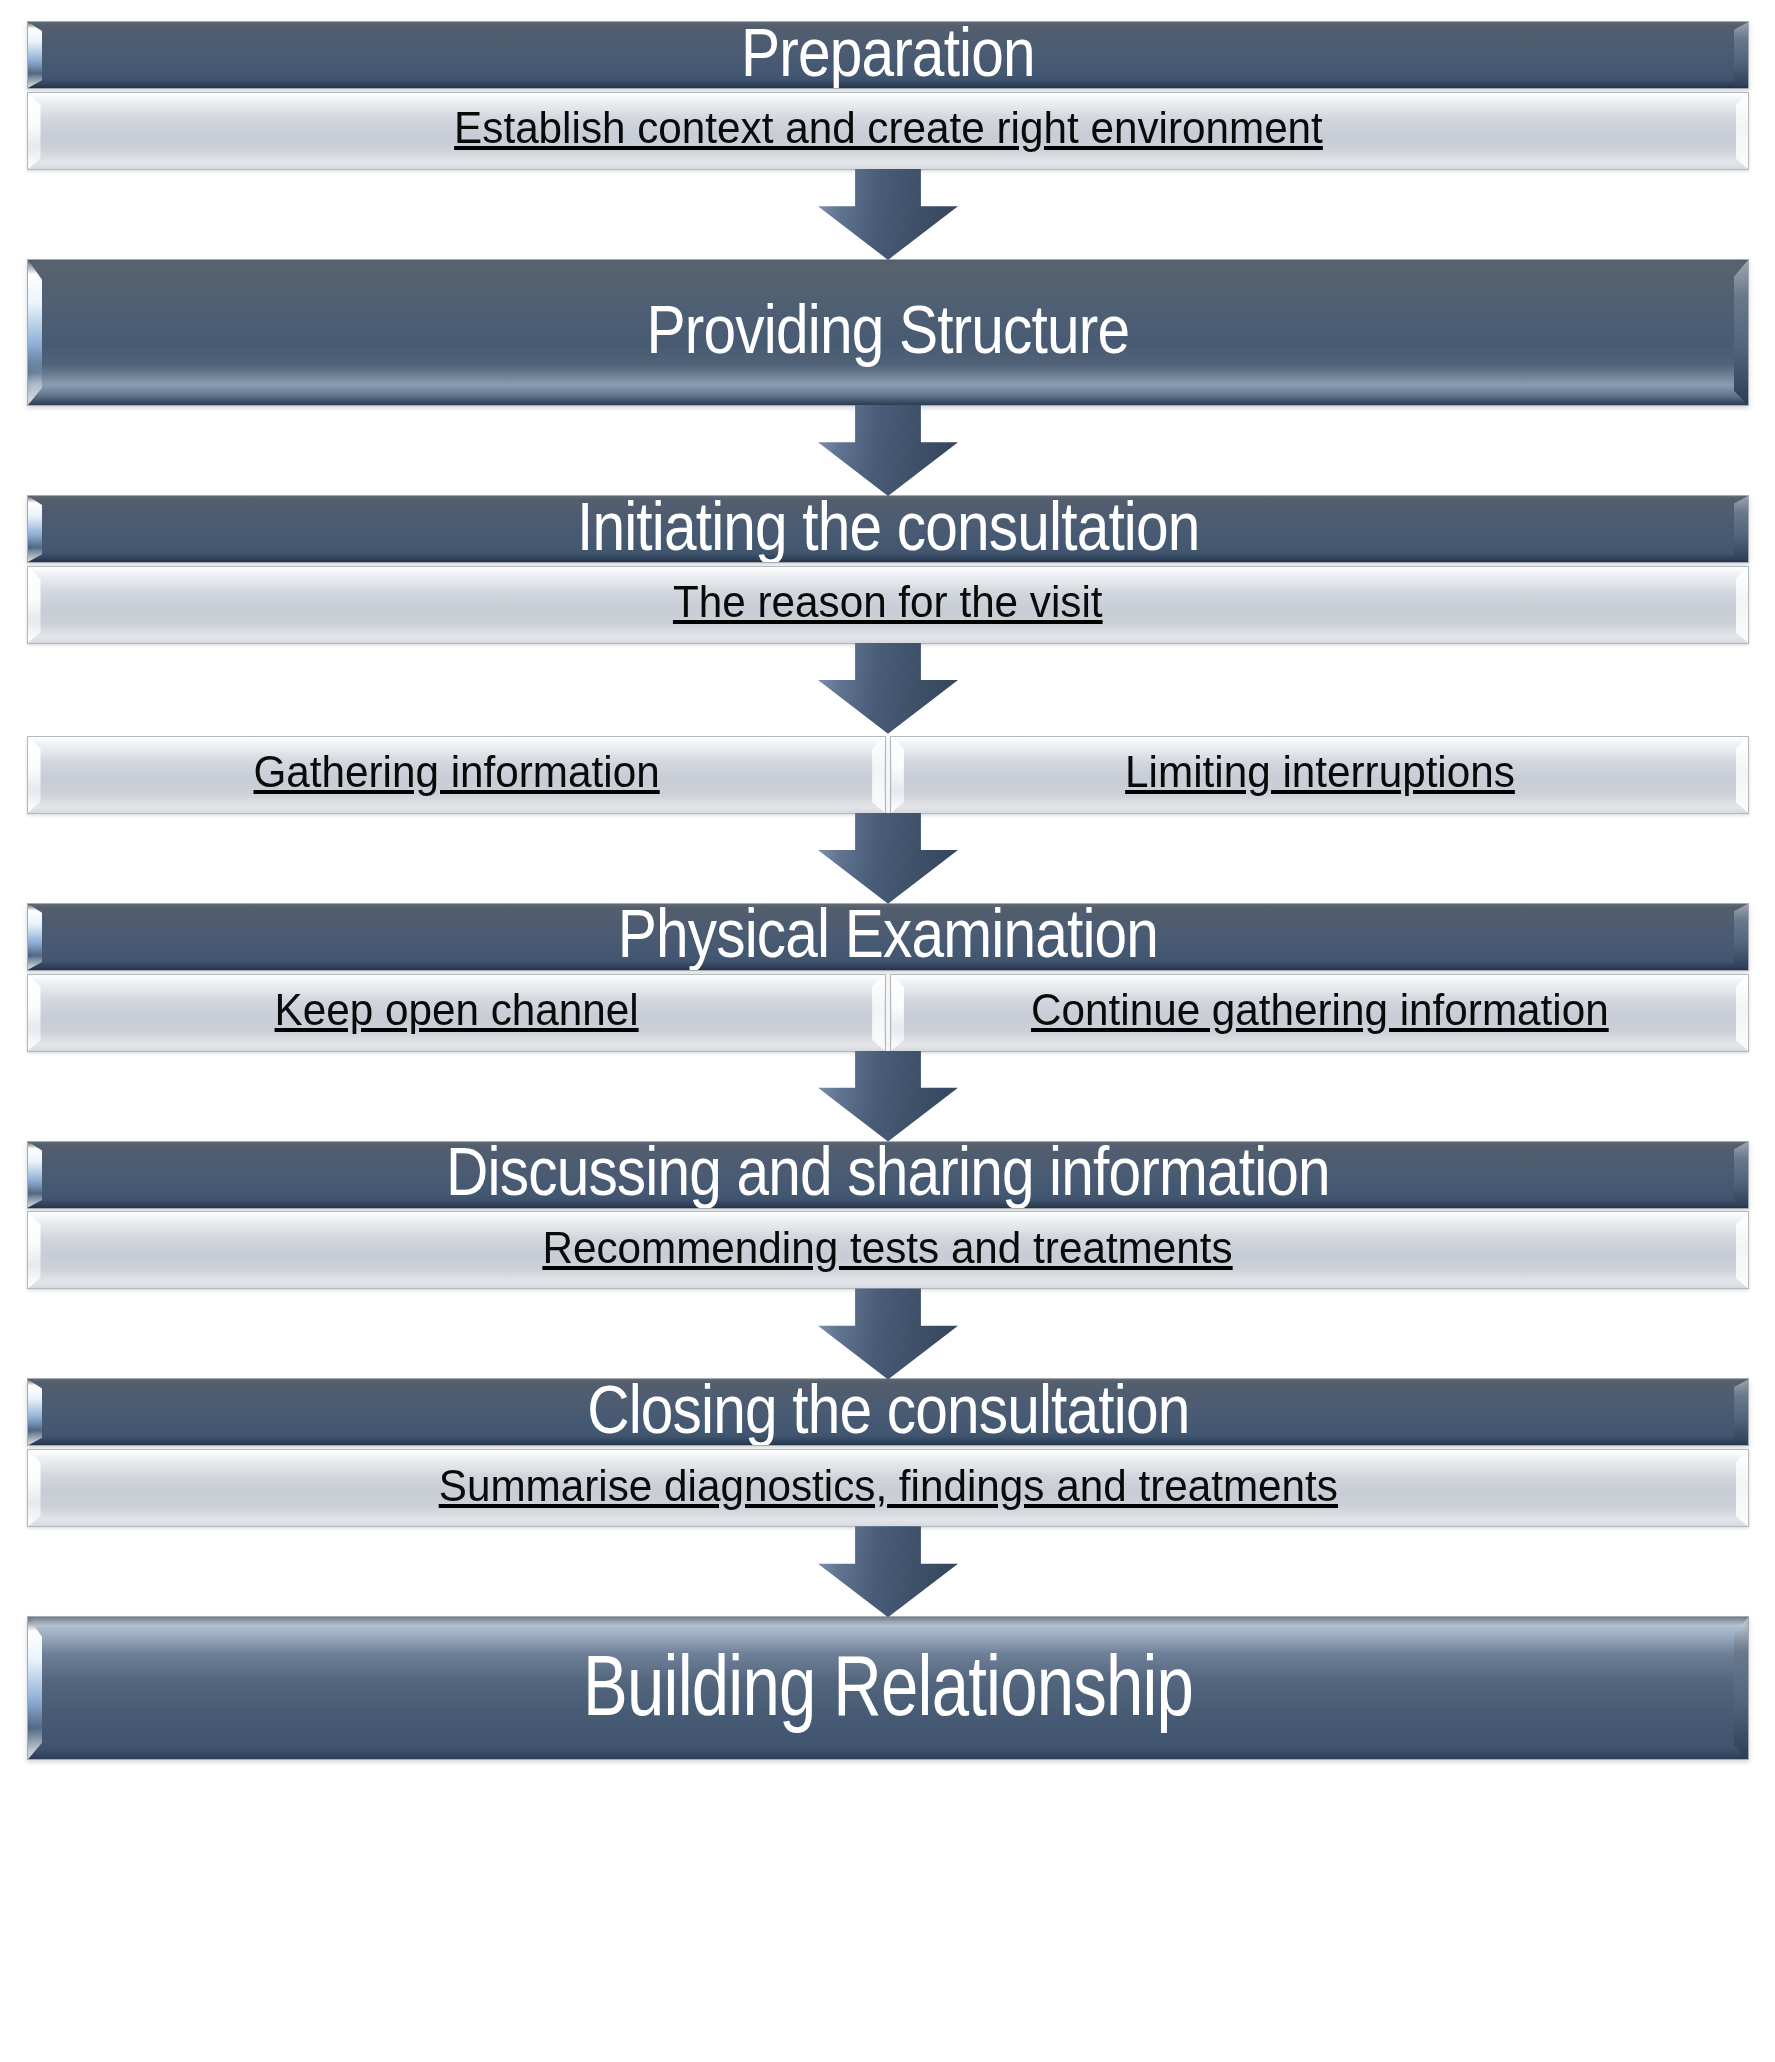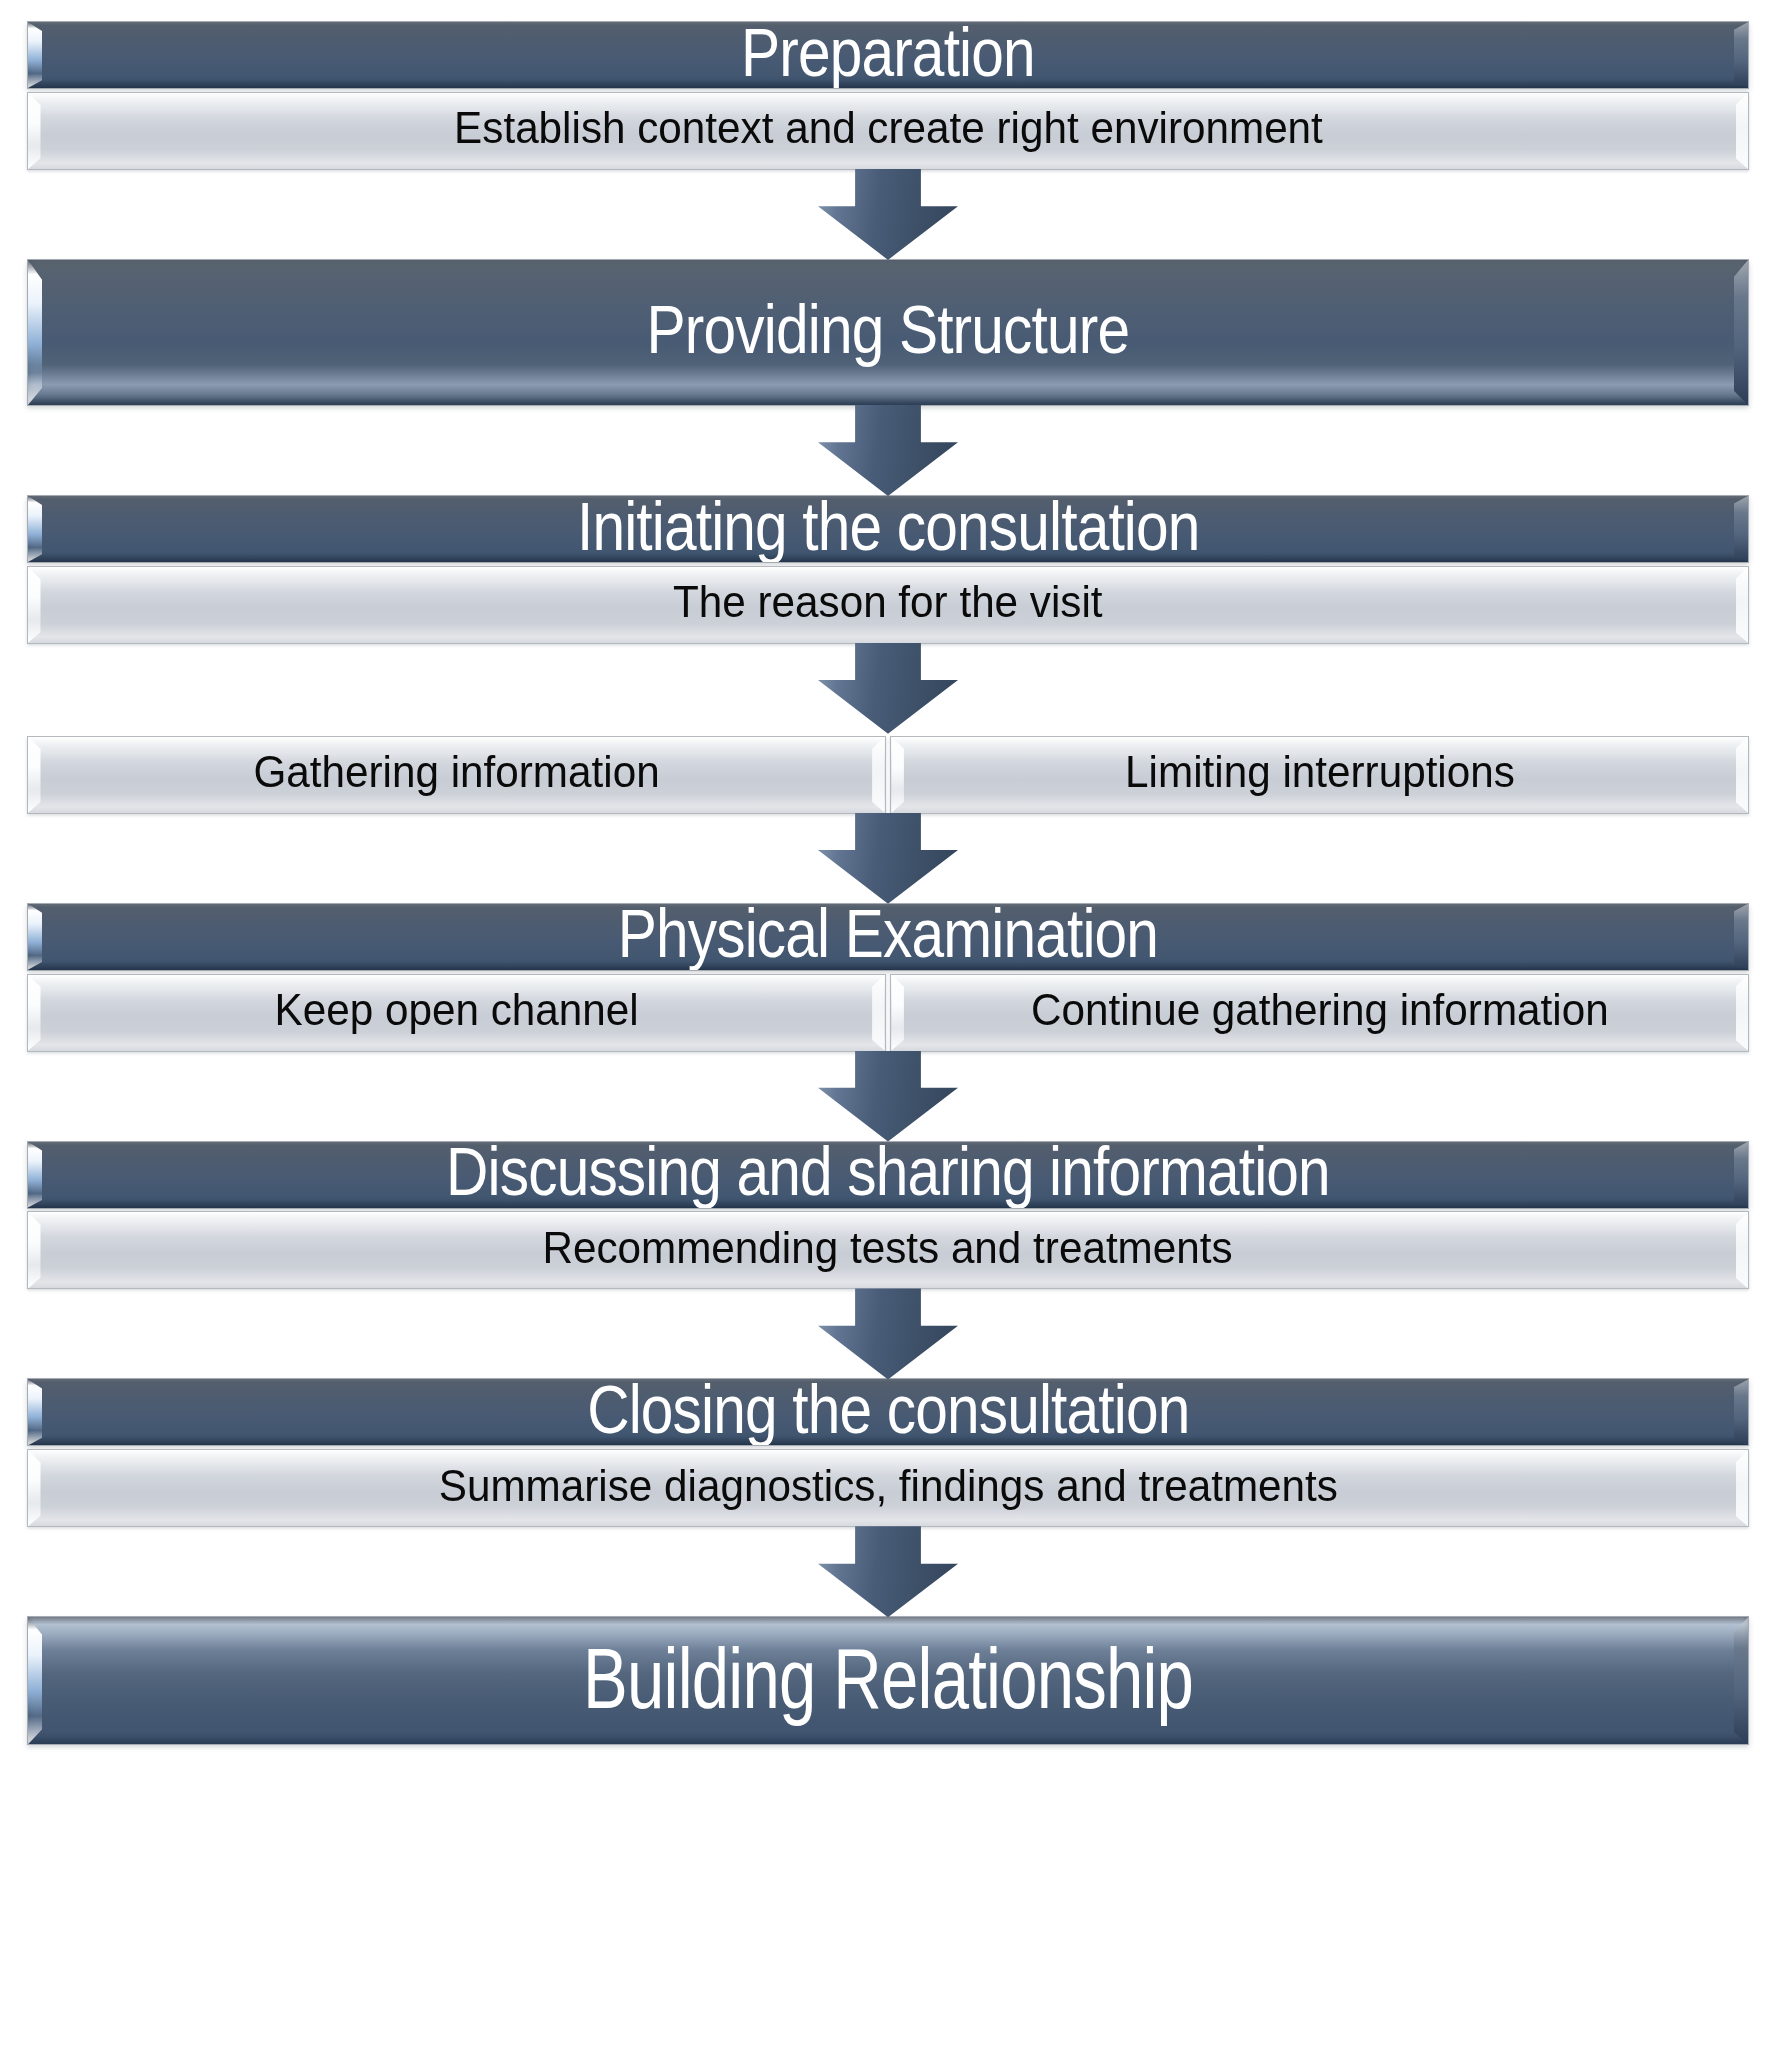--- a/index.html
+++ b/index.html
@@ -30,21 +30,21 @@
   .bar-dark::after { 
     content:""; position:absolute; right:0; top:0; bottom:0; width:14.4px;
     background:linear-gradient(180deg,rgba(255,255,255,.45) 0%,#69788c 25%,#51647c 60%,#2c3e55 100%);
     clip-path:polygon(0 12%,100% 0,100% 100%,0 90%);
   }
   .bar-dark.tall {
     height:147px;
     background:linear-gradient(180deg,#59636f 0%,#505f73 30%,#485b74 58%,#506277 72%,#8a9bb2 86%,#67798f 93%,#3c4e65 100%);
   }
   .bar-dark.final {
-    height:129px;
+    height:144px;
     background:linear-gradient(180deg,#79828d 0%,#b2c0d0 6%,#9cadc1 13%,#6e8098 26%,#53667e 45%,#485b74 68%,#415470 90%,#3b4e67 100%);
   }
 
   .title {
     color:#ffffff;
     font-size:69px;
     line-height:1;
     white-space:nowrap;
     display:inline-block;
     transform:scaleX(.85);
@@ -56,20 +56,21 @@
   
   .sub-row { display:flex; gap:4.8px; margin-top:2.9px; }
   .bar-light {
     position:relative; flex:1;
     height:78px;
     background:linear-gradient(180deg,#ffffff 0%,#f0f2f4 9%,#d2d6dd 34%,#c8cdd5 55%,#ccd0d7 74%,#e3e5e9 92%,#d6d9de 100%);
     border:1px solid #b4b9c0;
     box-shadow:0 1.9px 2.9px rgba(120,128,140,.3);
     display:flex; align-items:center; justify-content:center;
     overflow:hidden;
+    text-decoration:underline;
   }
   .bar-light::before { 
     content:""; position:absolute; left:0; top:0; bottom:0; width:12.5px;
     background:linear-gradient(180deg,#ffffff 0%,#fbfcfd 40%,#e6e9ed 70%,#ffffff 100%);
     clip-path:polygon(0 0,100% 16%,100% 86%,0 100%);
   }
   .bar-light::after { 
     content:""; position:absolute; right:0; top:0; bottom:0; width:12.5px;
     background:linear-gradient(180deg,#ffffff 0%,#f2f4f6 45%,#fafbfc 100%);
     clip-path:polygon(0 16%,100% 0,100% 100%,0 86%);

